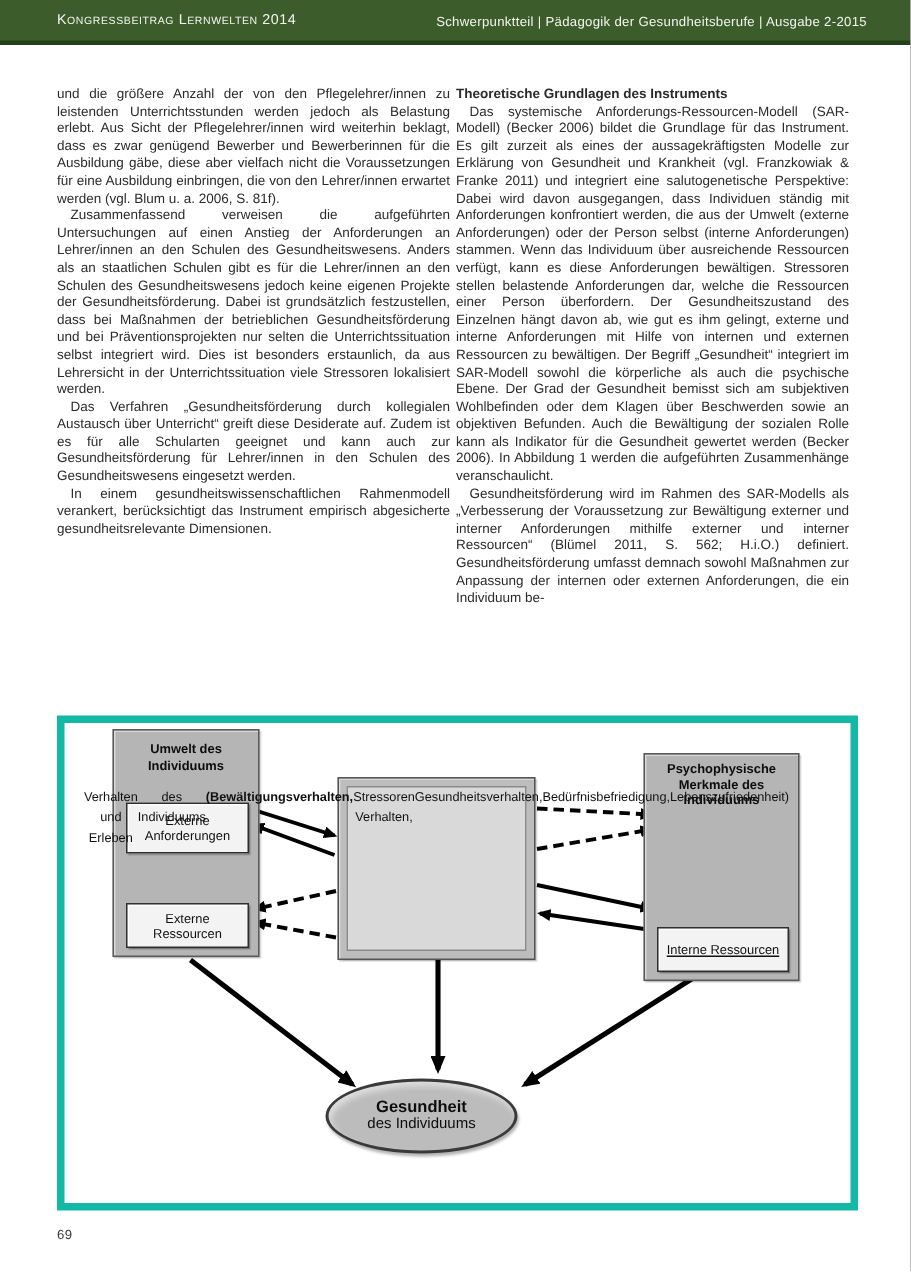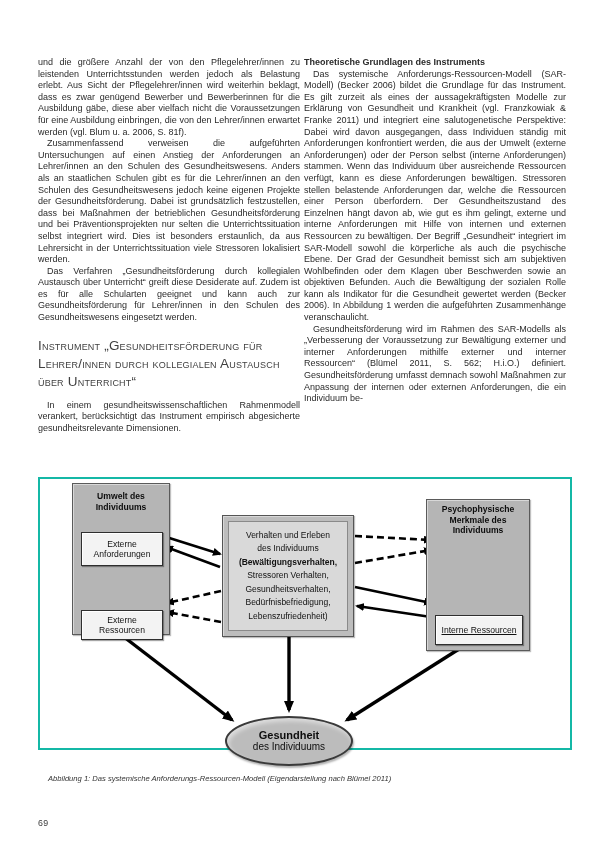--- a/index.html
+++ b/index.html
@@ -27,22 +27,22 @@
   .col p { margin:0; }
   .col p.indent { text-indent:9px; }
   .section-heading {
     font-variant:small-caps; font-size:13.5px; line-height:18px;
     color:#3f3f3f; margin:13px 0 9px 0; font-weight:normal; text-align:left;
     letter-spacing:0.2px;
   }
   .col-heading { font-weight:bold; font-size:9px; line-height:11.6px; text-align:left; }
   
   .figure {
-    position:absolute; left:38px; top:477px; width:534px; height:273px;
-    border:2px solid #14b8a6; background:#fff;
+    position:absolute; left:38px; top:477px; width:534px; height:330px;
+    border:5px solid #14b8a6; background:#fff;
   }
   .figure svg.arrows { position:absolute; left:0; top:0; width:534px; height:318px; }
   .panel {
     position:absolute; background:#b5b5b5; border:1px solid #5a5a5a;
     box-shadow:inset 1px 1px 0 #d8d8d8, 1px 1px 1px rgba(0,0,0,0.25);
   }
   .panel-title {
     font-weight:bold; font-size:8.6px; line-height:10.5px; text-align:center;
     color:#0d0d0d; padding-top:7px;
   }
@@ -53,26 +53,26 @@
     display:flex; align-items:center; justify-content:center; padding:2px;
   }
   .center-box {
     position:absolute; left:182px; top:36px; width:132px; height:122px;
     background:#bdbdbd; border:1px solid #555;
     box-shadow:inset 1px 1px 0 #d8d8d8, 1px 1px 1px rgba(0,0,0,0.25);
     padding:5px;
   }
   .center-inner {
     width:100%; height:100%; background:#d9d9d9; border:1px solid #8a8a8a;
-    display:flex; flex-direction:column; justify-content:center;
+    display:flex; flex-direction:row; justify-content:center;
     text-align:center; font-size:8.5px; line-height:13.4px; color:#111;
   }
   .center-inner .b { font-weight:bold; }
   .ellipse {
-    position:absolute; left:185px; top:237px; width:128px; height:50px;
+    position:absolute; left:174px; top:237px; width:128px; height:50px;
     background:#bcbcbc; border:2px solid #3a3a3a; border-radius:50%;
     display:flex; flex-direction:column; align-items:center; justify-content:center;
     text-align:center; color:#0d0d0d;
     box-shadow:inset 2px 3px 4px rgba(255,255,255,0.5), 1px 2px 2px rgba(0,0,0,0.3);
   }
   .ellipse .l1 { font-weight:bold; font-size:11px; line-height:12px; }
   .ellipse .l2 { font-size:10px; line-height:12px; }
   .fig-caption {
     position:absolute; left:8px; top:295px; font-style:italic; font-size:7.6px;
     color:#333; width:520px; text-align:left;
@@ -83,27 +83,30 @@
     display:flex; justify-content:space-between; align-items:baseline;
     font-size:8.8px; color:#3a3a3a; letter-spacing:0.3px;
   }
   .footer .sep { color:#9aa894; padding:0 7px; font-size:10px; }
 </style>
 </head>
 <body>
 
 <div class="page">
 
+  <div class="band">
+    <span class="left-hdr">Kongressbeitrag Lernwelten 2014</span>
+    <span class="right-hdr">Schwerpunktteil | Pädagogik der Gesundheitsberufe | Ausgabe 2-2015</span>
+  </div>
 
   <div class="columns">
     <div class="col">
       <p>und die größere Anzahl der von den Pflegelehrer/innen zu leistenden Unterrichtsstunden werden jedoch als Belastung erlebt. Aus Sicht der Pflegelehrer/innen wird weiterhin beklagt, dass es zwar genügend Bewerber und Bewerberinnen für die Ausbildung gäbe, diese aber vielfach nicht die Voraussetzungen für eine Ausbildung einbringen, die von den Lehrer/innen erwartet werden (vgl. Blum u. a. 2006, S. 81f).</p>
       <p class="indent">Zusammenfassend verweisen die aufgeführten Untersuchungen auf einen Anstieg der Anforderungen an Lehrer/innen an den Schulen des Gesundheitswesens. Anders als an staatlichen Schulen gibt es für die Lehrer/innen an den Schulen des Gesundheitswesens jedoch keine eigenen Projekte der Gesundheitsförderung. Dabei ist grundsätzlich festzustellen, dass bei Maßnahmen der betrieblichen Gesundheitsförderung und bei Präventionsprojekten nur selten die Unterrichtssituation selbst integriert wird. Dies ist besonders erstaunlich, da aus Lehrersicht in der Unterrichtssituation viele Stressoren lokalisiert werden.</p>
       <p class="indent">Das Verfahren „Gesundheitsförderung durch kollegialen Austausch über Unterricht“ greift diese Desiderate auf. Zudem ist es für alle Schularten geeignet und kann auch zur Gesundheitsförderung für Lehrer/innen in den Schulen des Gesundheitswesens eingesetzt werden.</p>
-      <h2 class="section-heading">Instrument „Gesundheitsförderung für Lehrer/innen durch kollegialen Austausch über Unterricht“</h2>
       <p class="indent">In einem gesundheitswissenschaftlichen Rahmenmodell verankert, berücksichtigt das Instrument empirisch abgesicherte gesundheitsrelevante Dimensionen.</p>
     </div>
     <div class="col">
       <p class="col-heading">Theoretische Grundlagen des Instruments</p>
       <p class="indent">Das systemische Anforderungs-Ressourcen-Modell (SAR-Modell) (Becker 2006) bildet die Grundlage für das Instrument. Es gilt zurzeit als eines der aussagekräftigsten Modelle zur Erklärung von Gesundheit und Krankheit (vgl. Franzkowiak &amp; Franke 2011) und integriert eine salutogenetische Perspektive: Dabei wird davon ausgegangen, dass Individuen ständig mit Anforderungen konfrontiert werden, die aus der Umwelt (externe Anforderungen) oder der Person selbst (interne Anforderungen) stammen. Wenn das Individuum über ausreichende Ressourcen verfügt, kann es diese Anforderungen bewältigen. Stressoren stellen belastende Anforderungen dar, welche die Ressourcen einer Person überfordern. Der Gesundheitszustand des Einzelnen hängt davon ab, wie gut es ihm gelingt, externe und interne Anforderungen mit Hilfe von internen und externen Ressourcen zu bewältigen. Der Begriff „Gesundheit“ integriert im SAR-Modell sowohl die körperliche als auch die psychische Ebene. Der Grad der Gesundheit bemisst sich am subjektiven Wohlbefinden oder dem Klagen über Beschwerden sowie an objektiven Befunden. Auch die Bewältigung der sozialen Rolle kann als Indikator für die Gesundheit gewertet werden (Becker 2006). In Abbildung 1 werden die aufgeführten Zusammenhänge veranschaulicht.</p>
       <p class="indent">Gesundheitsförderung wird im Rahmen des SAR-Modells als „Verbesserung der Voraussetzung zur Bewältigung externer und interner Anforderungen mithilfe externer und interner Ressourcen“ (Blümel 2011, S. 562; H.i.O.) definiert. Gesundheitsförderung umfasst demnach sowohl Maßnahmen zur Anpassung der internen oder externen Anforderungen, die ein Individuum be-</p>
     </div>
   </div>
 
   <div class="figure">
@@ -137,21 +140,21 @@
       <line x1="391" y1="138" x2="317" y2="127" stroke="#000" stroke-width="2.6" marker-end="url(#ah)"></line>
 
       <line x1="84" y1="158" x2="192" y2="241" stroke="#000" stroke-width="3.4" marker-end="url(#ahBig)"></line>
       <line x1="249" y1="158" x2="249" y2="231" stroke="#000" stroke-width="3.4" marker-end="url(#ahBig)"></line>
       <line x1="438" y1="158" x2="307" y2="241" stroke="#000" stroke-width="3.4" marker-end="url(#ahBig)"></line>
     </svg>
 
     <div class="panel" style="left:32px; top:4px; width:98px; height:152px;">
       <div class="panel-title">Umwelt des Individuums</div>
       <div class="wbox" style="left:8px; top:48px; width:82px; height:34px;">Externe Anforderungen</div>
-      <div class="wbox" style="left:8px; top:126px; width:82px; height:30px;">Externe Ressourcen</div>
+      <div class="wbox" style="left:8px; top:115px; width:82px; height:30px;">Externe Ressourcen</div>
     </div>
 
     <div class="panel" style="left:386px; top:20px; width:104px; height:152px;">
       <div class="panel-title" style="padding-top:4px;">Psychophysische Merkmale des Individuums</div>
       <div class="wbox" style="left:8px; top:115px; width:88px; height:30px;text-decoration:underline;">Interne Ressourcen</div>
     </div>
 
     <div class="center-box">
       <div class="center-inner">
         <div>Verhalten und Erleben</div>
@@ -162,20 +165,19 @@
         <div>Bedürfnisbefriedigung,</div>
         <div>Lebenszufriedenheit)</div>
       </div>
     </div>
 
     <div class="ellipse">
       <div class="l1">Gesundheit</div>
       <div class="l2">des Individuums</div>
     </div>
 
-    <div class="fig-caption">Abbildung 1: Das systemische Anforderungs-Ressourcen-Modell (Eigendarstellung nach Blümel 2011)</div>
   </div>
 
   <div class="footer">
     <span>69</span>
   </div>
 
 </div>
 
 </body></html>

